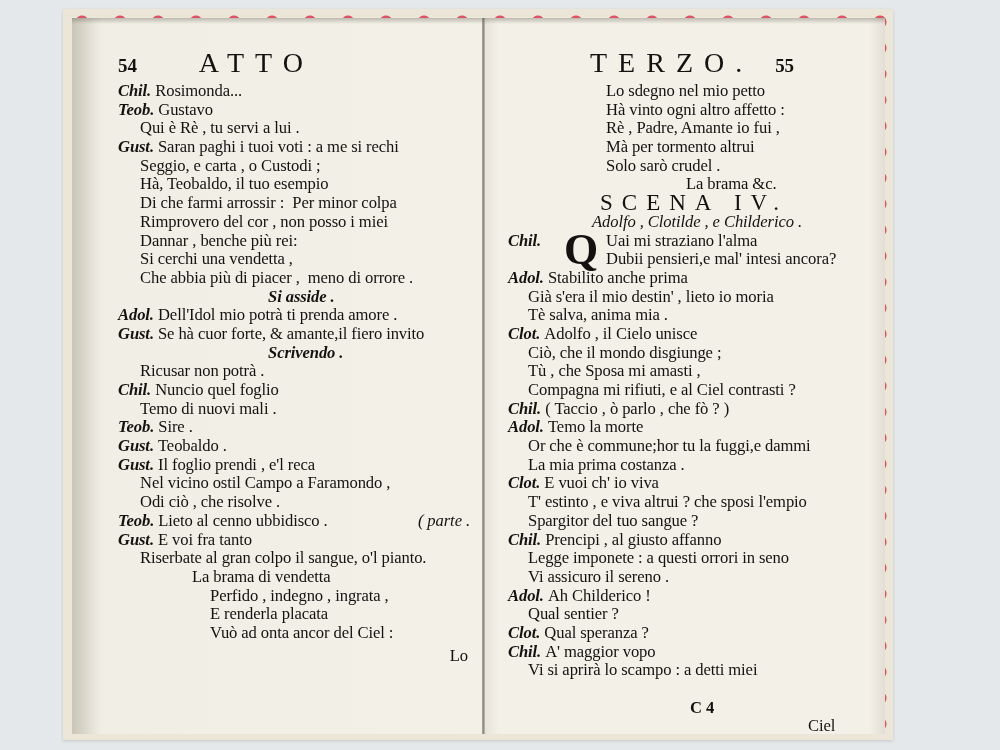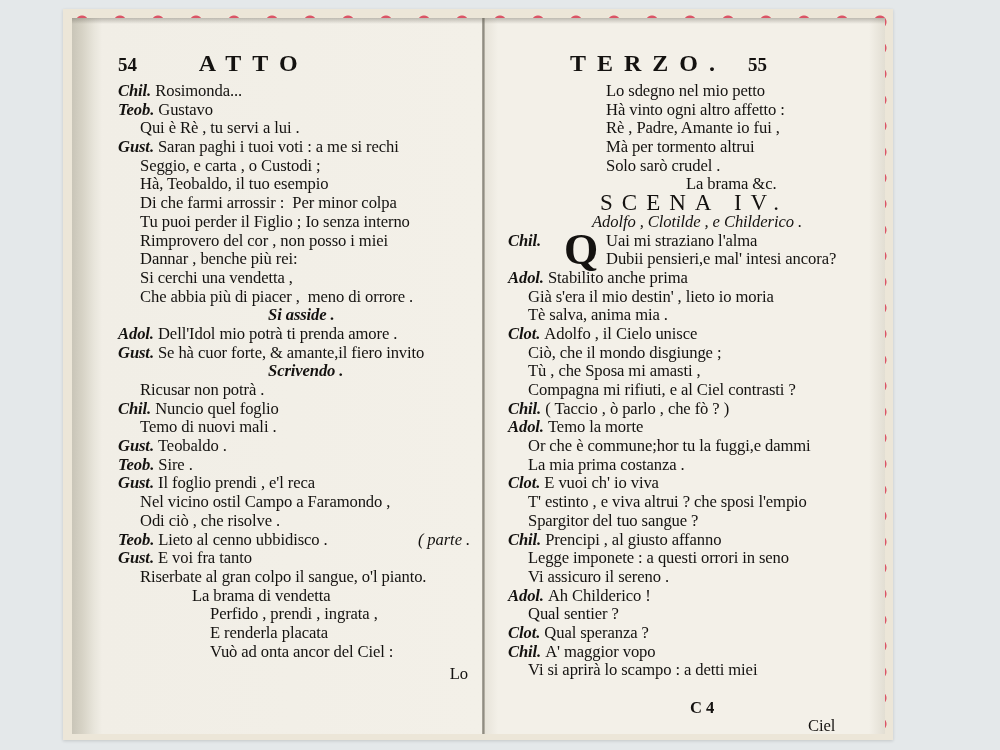--- a/index.html
+++ b/index.html
@@ -58,21 +58,21 @@
     line-height:18.7px;
     letter-spacing:-0.1px;
   }
   .line { white-space:pre; height:18.7px; }
   .sp { font-style:italic; font-weight:bold; }
   .it { font-style:italic; }
   .running-head {
     display:flex; align-items:baseline; height:28px;
   }
   .folio { font-weight:bold; font-size:19px; }
-  .runtitle { font-size:24px; letter-spacing:11px; font-weight:bold; }
+  .runtitle { font-size:28px; letter-spacing:11px; font-weight:normal; }
   .scene { letter-spacing:9px; font-size:23px; }
   .dropcap {
     position:absolute; font-size:44px; line-height:40px; font-weight:bold;
   }
 </style>
 </head>
 <body>
 
 <div class="cover">
   <div class="border-dots"></div>
@@ -91,51 +91,50 @@
       <span class="runtitle" style="margin-left:62px;">ATTO</span>
     </div>
     <div id="left-lines">
         <div class="line" style="position: relative;"><span class="sp">Chil. </span><span>Rosimonda...</span></div>
         <div class="line" style="position: relative;"><span class="sp">Teob. </span><span>Gustavo</span></div>
         <div class="line" style="position: relative; padding-left: 22px;"><span>Qui è Rè , tu servi a lui .</span></div>
         <div class="line" style="position: relative;"><span class="sp">Gust. </span><span>Saran paghi i tuoi voti : a me si rechi</span></div>
         <div class="line" style="position: relative; padding-left: 22px;"><span>Seggio, e carta , o Custodi ;</span></div>
         <div class="line" style="position: relative; padding-left: 22px;"><span>Hà, Teobaldo, il tuo esempio</span></div>
         <div class="line" style="position: relative; padding-left: 22px;"><span>Di che farmi arrossir :  Per minor colpa</span></div>
-        <div class="line" style="position: relative; padding-left: 22px;"><span>Tu puoi perder il Figlio ; Io senza interno</span></div>
         <div class="line" style="position: relative; padding-left: 22px;"><span>Rimprovero del cor , non posso i miei</span></div>
         <div class="line" style="position: relative; padding-left: 22px;"><span>Dannar , benche più rei:</span></div>
         <div class="line" style="position: relative; padding-left: 22px;"><span>Si cerchi una vendetta ,</span></div>
         <div class="line" style="position: relative; padding-left: 22px;"><span>Che abbia più di piacer ,  meno di orrore .</span></div>
         <div class="line" style="position: relative; padding-left: 150px;"><span class="sp">Si asside .</span></div>
         <div class="line" style="position: relative;"><span class="sp">Adol. </span><span>Dell'Idol mio potrà ti prenda amore .</span></div>
         <div class="line" style="position: relative;"><span class="sp">Gust. </span><span>Se hà cuor forte, &amp; amante,il fiero invito</span></div>
         <div class="line" style="position: relative; padding-left: 150px;"><span class="sp">Scrivendo .</span></div>
         <div class="line" style="position: relative; padding-left: 22px;"><span>Ricusar non potrà .</span></div>
         <div class="line" style="position: relative;"><span class="sp">Chil. </span><span>Nuncio quel foglio</span></div>
         <div class="line" style="position: relative; padding-left: 22px;"><span>Temo di nuovi mali .</span></div>
+        <div class="line" style="position: relative;"><span class="sp">Teob. </span><span>Sire .</span></div>
         <div class="line" style="position: relative;"><span class="sp">Gust. </span><span>Teobaldo .</span></div>
-        <div class="line" style="position: relative;"><span class="sp">Teob. </span><span>Sire .</span></div>
         <div class="line" style="position: relative;"><span class="sp">Gust. </span><span>Il foglio prendi , e'l reca</span></div>
         <div class="line" style="position: relative; padding-left: 22px;"><span>Nel vicino ostil Campo a Faramondo ,</span></div>
         <div class="line" style="position: relative; padding-left: 22px;"><span>Odi ciò , che risolve .</span></div>
         <div class="line" style="position: relative;"><span class="sp">Teob. </span><span>Lieto al cenno ubbidisco .</span><span class="it" style="position: absolute; right: 8px;">( parte .</span></div>
         <div class="line" style="position: relative;"><span class="sp">Gust. </span><span>E voi fra tanto</span></div>
         <div class="line" style="position: relative; padding-left: 22px;"><span>Riserbate al gran colpo il sangue, o'l pianto.</span></div>
         <div class="line" style="position: relative; padding-left: 74px;"><span>La brama di vendetta</span></div>
-        <div class="line" style="position: relative; padding-left: 92px;"><span>Perfido , prendi , ingrata ,</span></div>
+        <div class="line" style="position: relative; padding-left: 92px;"><span>Perfido , indegno , ingrata ,</span></div>
         <div class="line" style="position: relative; padding-left: 92px;"><span>E renderla placata</span></div>
         <div class="line" style="position: relative; padding-left: 92px;"><span>Vuò ad onta ancor del Ciel :</span></div>
       </div>
     <div class="line" style="text-align:right; padding-right:10px; margin-top:4px;">Lo</div>
   </div>
 
   <div class="text" id="right-text" style="left:436px; top:36px; width:370px;">
     <div class="running-head">
-      <span class="runtitle" style="margin-left:62px;">TERZO.</span>
+      <span class="runtitle" style="margin-left:82px;">TERZO.</span>
       <span class="folio" style="margin-left:22px;">55</span>
     </div>
     <div id="right-pre" style="padding-left:98px;">
         <div class="line">Lo sdegno nel mio petto</div>
         <div class="line">Hà vinto ogni altro affetto :</div>
         <div class="line">Rè , Padre, Amante io fui ,</div>
         <div class="line">Mà per tormento altrui</div>
         <div class="line">Solo sarò crudel .</div>
       </div>
     <div class="line" style="padding-left:178px;">La brama &amp;c.</div>

